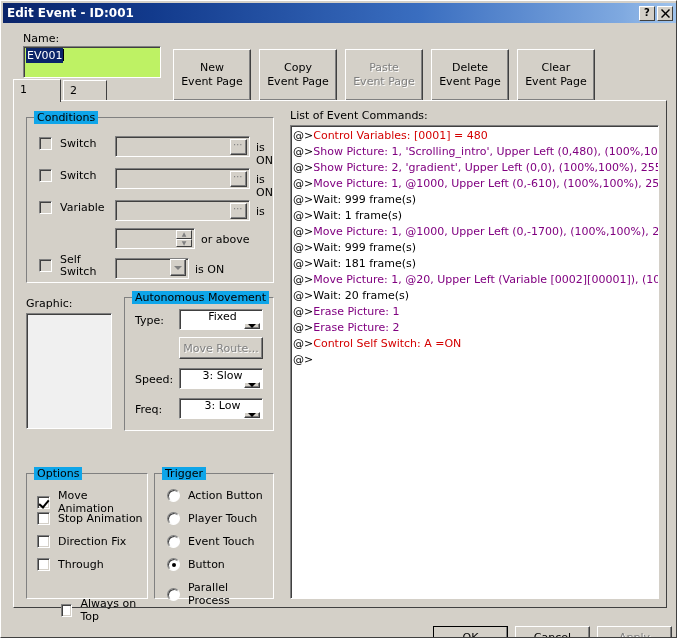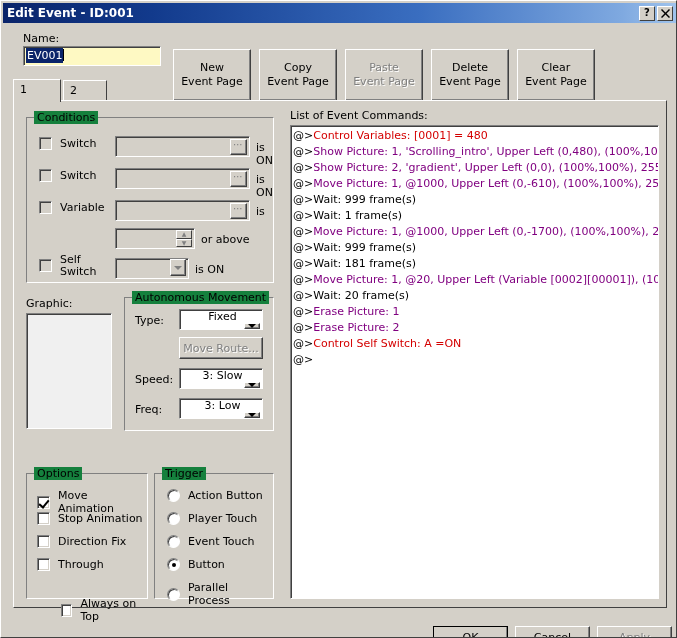--- a/index.html
+++ b/index.html
@@ -71,22 +71,22 @@
     background: #d4d0c8;
   }
   .lbl { color: #000; font-size: 11px; }
   .lbl-dis { color: #808080; font-size: 11px; }
 
   
   .name-label { position: absolute; left: 20px; top: 8px; }
   .name-input {
     position: absolute;
     left: 20px; top: 22px;
-    width: 138px; height: 20px;
-    background: #fef9c3;
+    width: 138px; height: 32px;
+    background: #bef264;
     border: 1px solid #808080;
     border-right-color: #ffffff;
     border-bottom-color: #ffffff;
     box-sizing: border-box;
     box-shadow: inset 1px 1px 0 #404040;
     padding: 2px 0 0 2px;
     overflow: hidden;
     white-space: nowrap;
   }
   .sel-text {
@@ -164,21 +164,21 @@
   .group {
     position: absolute;
     border: 1px solid #808080;
     border-right-color: #ffffff;
     border-bottom-color: #ffffff;
     box-sizing: border-box;
   }
   .group > .gl {
     position: absolute;
     top: -7px; left: 7px;
-    background: #15803d;
+    background: #0ea5e9;
     padding: 0 3px;
     font-size: 11px;
     color: #000;
     white-space: nowrap;
   }
   .ghost-label {
     position: absolute;
     font-size: 11px;
     color: #000;
   }

